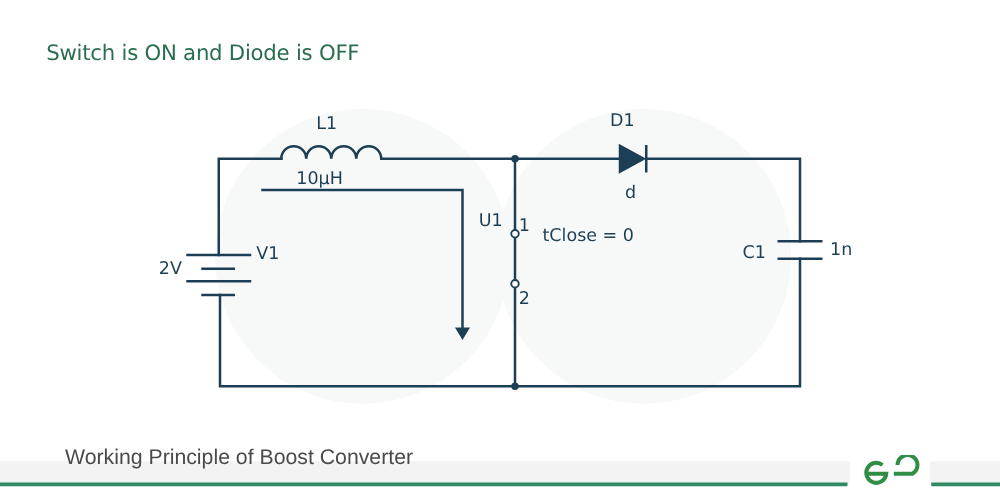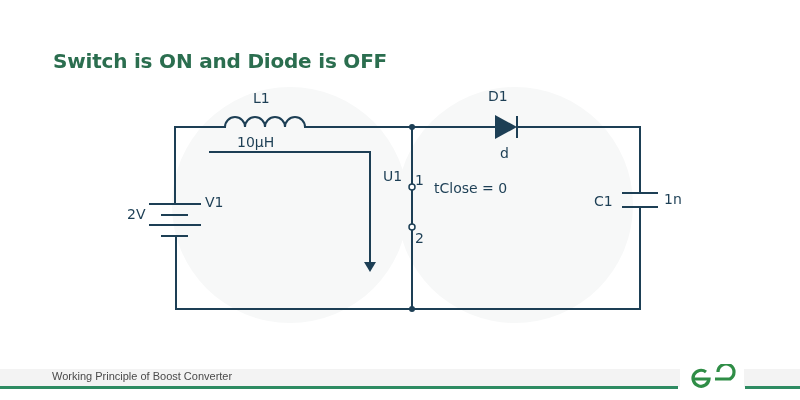--- a/index.html
+++ b/index.html
@@ -12,25 +12,25 @@
       height: 400px;
       position: relative;
       overflow: hidden;
       font-family: "DejaVu Sans", sans-serif;
     }
     .title {
       position: absolute;
       left: 37px;
       top: 33px;
       font-family: "DejaVu Sans", sans-serif;
-      font-size: 20px;
-      font-weight: bold;
+      font-size: 17px;
+      font-weight: normal;
       color: #2b6e4f;
       letter-spacing: -0.2px;
-      margin: 16px;
+      margin: 0;
     }
     .watermark {
       position: absolute;
       left: 0;
       top: 0;
       width: 800px;
       height: 400px;
       pointer-events: none;
     }
     .circuit {
@@ -49,23 +49,23 @@
       position: absolute;
       left: 0;
       top: 369px;
       width: 800px;
       height: 18px;
       background: #f3f3f3;
     }
     .footer-text {
       position: absolute;
       left: 52px;
-      top: 370px;
+      top: 356px;
       font-family: "Liberation Sans", sans-serif;
-      font-size: 11px;
+      font-size: 17px;
       color: #4a4a4a;
     }
     .footer-line {
       position: absolute;
       top: 386px;
       height: 3px;
       background: #2e8b62;
     }
     .footer-line.left { left: 0; width: 678px; }
     .footer-line.right { left: 745px; width: 55px; }

